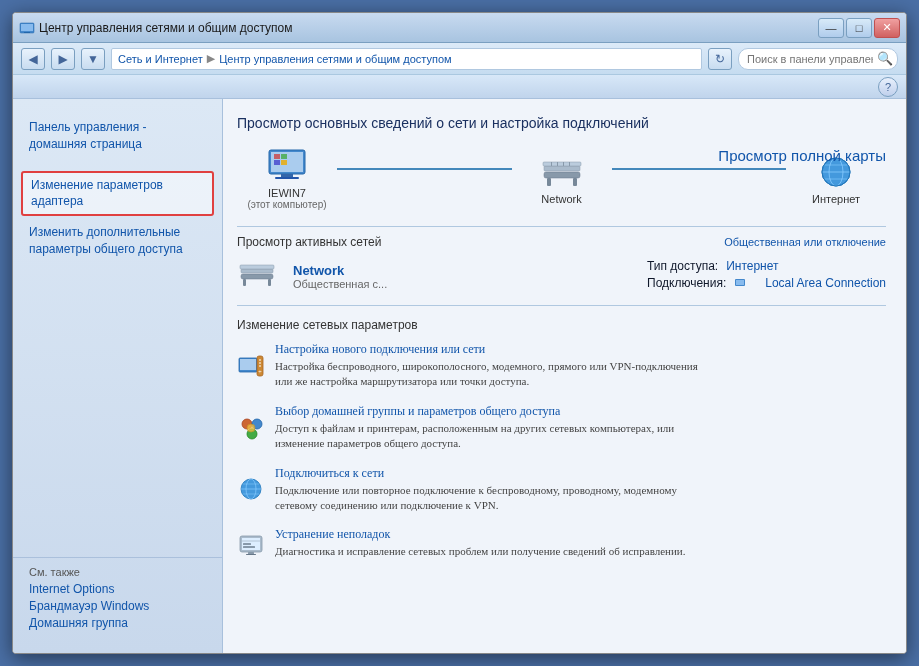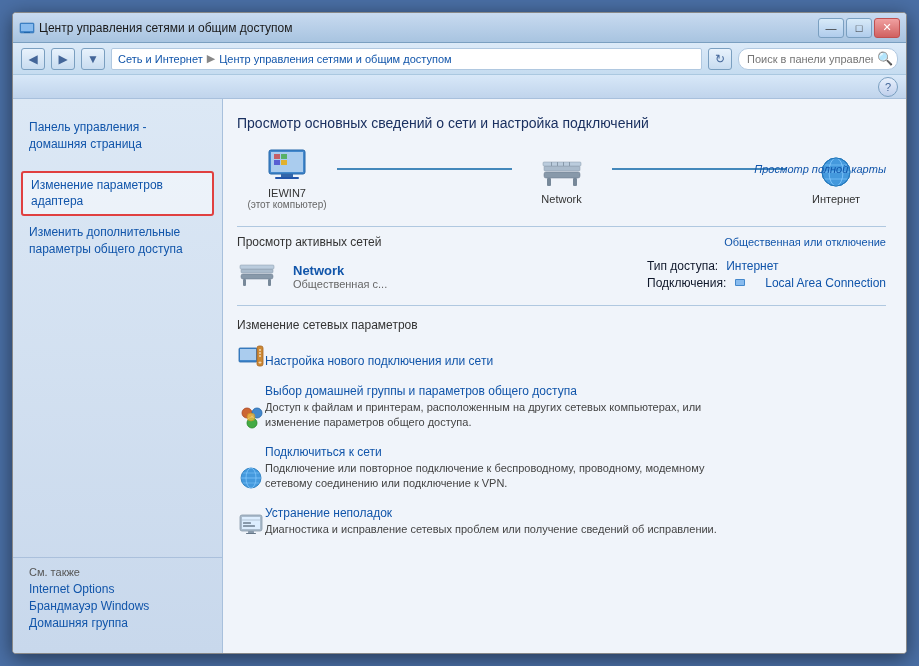--- a/index.html
+++ b/index.html
@@ -245,26 +245,25 @@
       text-align: center;
     }
     .net-sublabel {
       font-size: 10px;
       color: #666;
       text-align: left;
     }
     .view-map-link {
       position: absolute;
       right: 0;
-      top: 16px;
-      color: #1155aa;
-      font-size: 11px;
+      top: 0;
+      color: #1155aa;
+      font-size: 15px;
       text-decoration: none;
       cursor: pointer;
-      font-style: italic;
     }
 
     
     .section-divider {
       border: none;
       border-top: 1px solid #b0c8e0;
       margin: 8px 0;
     }
 
     
@@ -325,23 +324,24 @@
     .detail-value { color: #1155aa; cursor: pointer; }
 
     
     .change-section-title {
       font-size: 12px;
       color: #333;
       margin: 12px 0 10px;
     }
     .change-item {
       display: flex;
-      align-items: flex-end;
-      gap: 0;
+      align-items: center;
+      gap: 10px;
       margin-bottom: 14px;
+      font-family: Liberation Serif, serif;
     }
     .change-icon {
       width: 28px;
       height: 28px;
       flex-shrink: 0;
       display: flex;
       align-items: center;
       justify-content: center;
     }
     .change-text {}
@@ -567,20 +567,21 @@
             <rect x="3" y="7" width="16" height="11" fill="#aaccee"></rect>
             <rect x="20" y="4" width="6" height="20" rx="2" fill="#cc8833" stroke="#aa6622" stroke-width="0.8"></rect>
             <line x1="22" y1="8" x2="24" y2="8" stroke="#fff" stroke-width="1"></line>
             <line x1="22" y1="11" x2="24" y2="11" stroke="#fff" stroke-width="1"></line>
             <line x1="22" y1="14" x2="24" y2="14" stroke="#fff" stroke-width="1"></line>
             <text x="23" y="22" font-size="6" fill="#fff" text-anchor="middle">+</text>
           </svg>
         </div>
         <div class="change-text">
           <a class="change-link">Настройка нового подключения или сети</a>
+          <div class="change-desc">Настройка беспроводного, широкополосного, модемного, прямого или VPN-подключения<br>или же настройка маршрутизатора или точки доступа.</div>
         </div>
       </div>
 
       <div class="change-item">
         <div class="change-icon">
           <svg width="28" height="28" viewBox="0 0 28 28">
             <circle cx="10" cy="10" r="5" fill="#cc6633" stroke="#aa4422" stroke-width="0.8"></circle>
             <circle cx="20" cy="10" r="5" fill="#4488cc" stroke="#2266aa" stroke-width="0.8"></circle>
             <circle cx="15" cy="20" r="5" fill="#44aa44" stroke="#228822" stroke-width="0.8"></circle>
             <circle cx="14" cy="14" r="4" fill="#eebb44" stroke="#cc9922" stroke-width="0.8" opacity="0.8"></circle>

